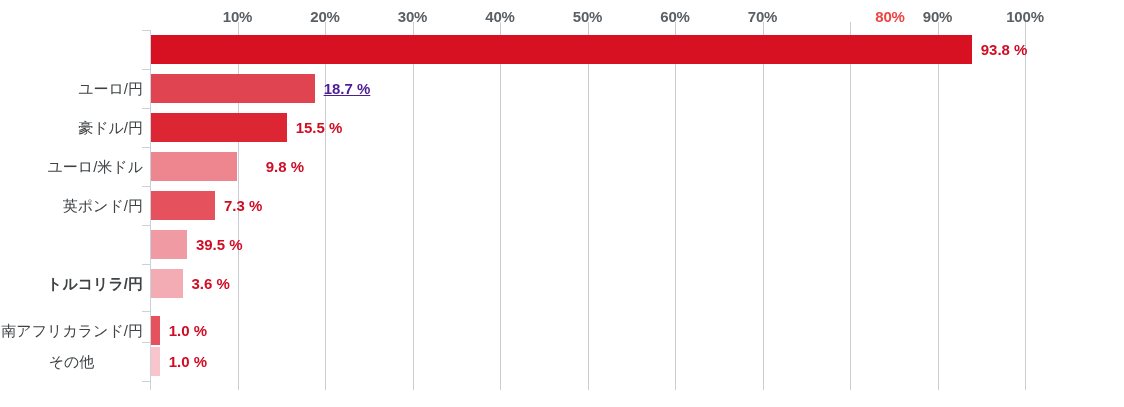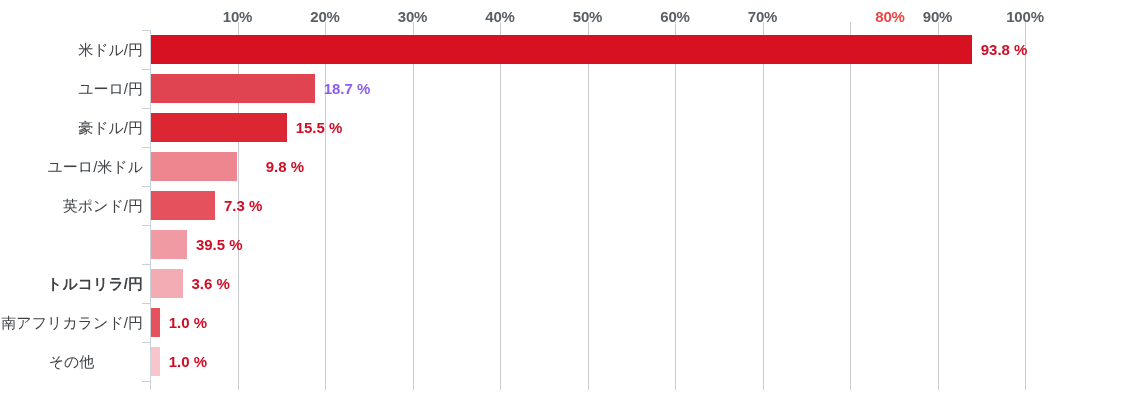--- a/index.html
+++ b/index.html
@@ -139,30 +139,29 @@
       <div class="gridline" style="left: 937.5px; top: 30px; background: rgb(201, 204, 208);"></div>
       <div class="tick-label" style="left: 1025px; color: rgb(90, 95, 99);">100%</div>
       <div class="tick-mark" style="left: 1025px; background: rgb(201, 204, 208);"></div>
       <div class="gridline" style="left: 1025px; top: 30px; background: rgb(201, 204, 208);"></div>
     </div>
 
   <div class="axis-line"></div>
 
   <div id="rows">
       <div class="row" style="top: 30px;">
-        <div class="cat-label-wrap" style="color: rgb(63, 66, 69);">米ドル/円</div>
         <div class="row-tick" style="top: 0px; background: rgb(201, 210, 216);"></div>
         <div class="bar" title="米ドル/円 93.8 %" style="width: 820.75px; background: rgb(216, 17, 34);"></div>
         <div class="bar-value" style="left: 980.75px; color: rgb(207, 13, 37);">93.8 %</div>
       </div>
       <div class="row" style="top: 69px;">
         <div class="cat-label-wrap" style="color: rgb(63, 66, 69);">ユーロ/円</div>
         <div class="row-tick" style="top: 0px; background: rgb(201, 210, 216);"></div>
         <div class="bar" title="ユーロ/円 18.7 %" style="width: 163.625px; background: rgb(224, 68, 80);"></div>
-        <div class="bar-value" style="left: 323.625px; color: #8b5cf6;">18.7 %</div>
+        <div class="bar-value" style="left: 323.625px; color: #4c1d95; text-decoration: underline;">18.7 %</div>
       </div>
       <div class="row" style="top: 108px;">
         <div class="cat-label-wrap" style="color: rgb(63, 66, 69);">豪ドル/円</div>
         <div class="row-tick" style="top: 0px; background: rgb(201, 210, 216);"></div>
         <div class="bar" title="豪ドル/円 15.5 %" style="width: 135.625px; background: rgb(221, 38, 51);"></div>
         <div class="bar-value" style="left: 295.625px; color: rgb(207, 13, 37);">15.5 %</div>
       </div>
       <div class="row" style="top: 147px;">
         <div class="cat-label-wrap" style="color: rgb(63, 66, 69);">ユーロ/米ドル</div>
         <div class="row-tick" style="top: 0px; background: rgb(201, 210, 216);"></div>
@@ -179,21 +178,21 @@
         <div class="row-tick" style="top: 0px; background: rgb(201, 210, 216);"></div>
         <div class="bar" title="メキシコペソ/円 4.1 %" style="width: 35.875px; background: rgb(240, 155, 163);"></div>
         <div class="bar-value" style="left: 195.875px; color: rgb(207, 13, 37);">39.5 %</div>
       </div>
       <div class="row" style="top: 264px;">
         <div class="cat-label-wrap" style="color: rgb(63, 66, 69); font-weight: bold;">トルコリラ/円</div>
         <div class="row-tick" style="top: 0px; background: rgb(201, 210, 216);"></div>
         <div class="bar" title="トルコリラ/円 3.6 %" style="width: 31.5px; background: rgb(244, 172, 180);"></div>
         <div class="bar-value" style="left: 191.5px; color: rgb(207, 13, 37);">3.6 %</div>
       </div>
-      <div class="row" style="top: 303px;">
+      <div class="row" style="top: 311px;">
         <div class="cat-label-wrap" style="color: rgb(63, 66, 69);">南アフリカランド/円</div>
         <div class="row-tick" style="top: 0px; background: rgb(201, 210, 216);"></div>
         <div class="bar" title="南アフリカランド/円 1.0 %" style="width: 8.75px; background: rgb(229, 81, 93);"></div>
         <div class="bar-value" style="left: 168.75px; color: rgb(207, 13, 37);">1.0 %</div>
       </div>
       <div class="row" style="top: 342px;">
         <div class="cat-label-wrap" style="color: rgb(63, 66, 69); text-align: center;">その他</div>
         <div class="row-tick" style="top: 0px; background: rgb(201, 210, 216);"></div>
         <div class="bar" title="その他 1.0 %" style="width: 8.75px; background: rgb(247, 197, 203);"></div>
         <div class="bar-value" style="left: 168.75px; color: rgb(207, 13, 37);">1.0 %</div>

